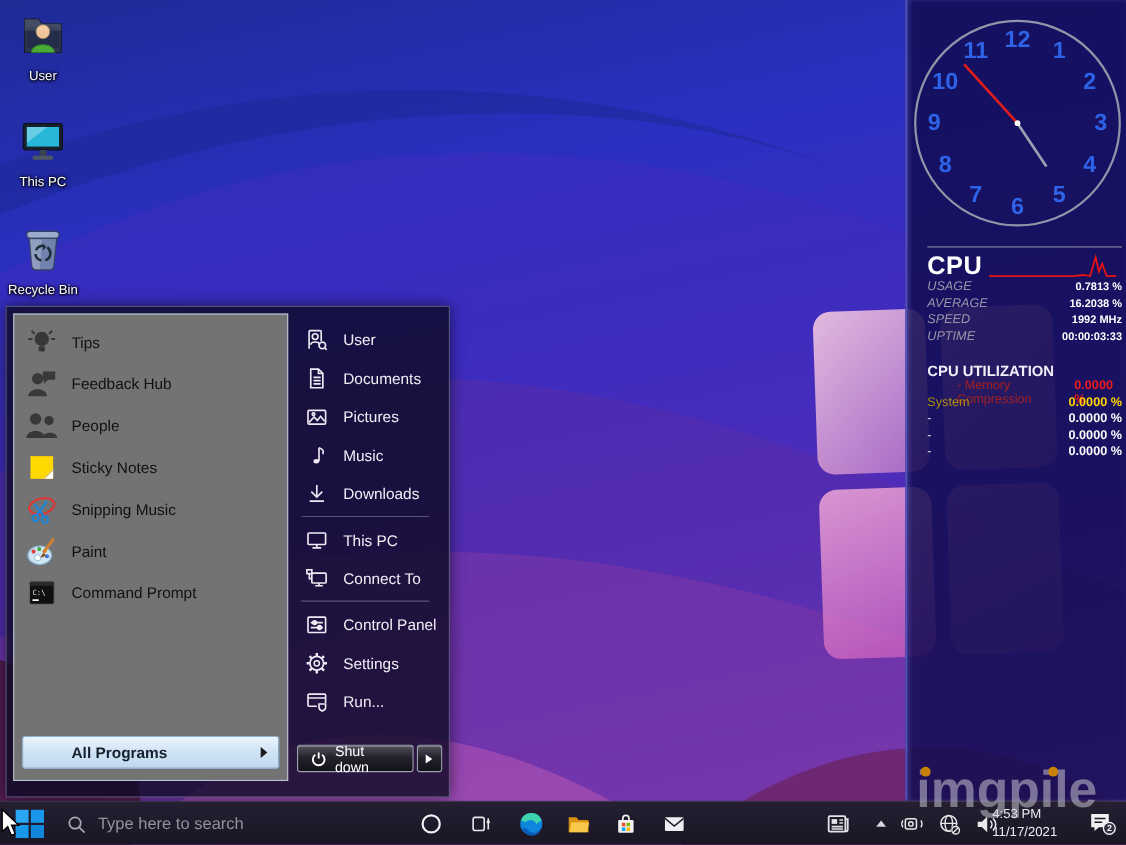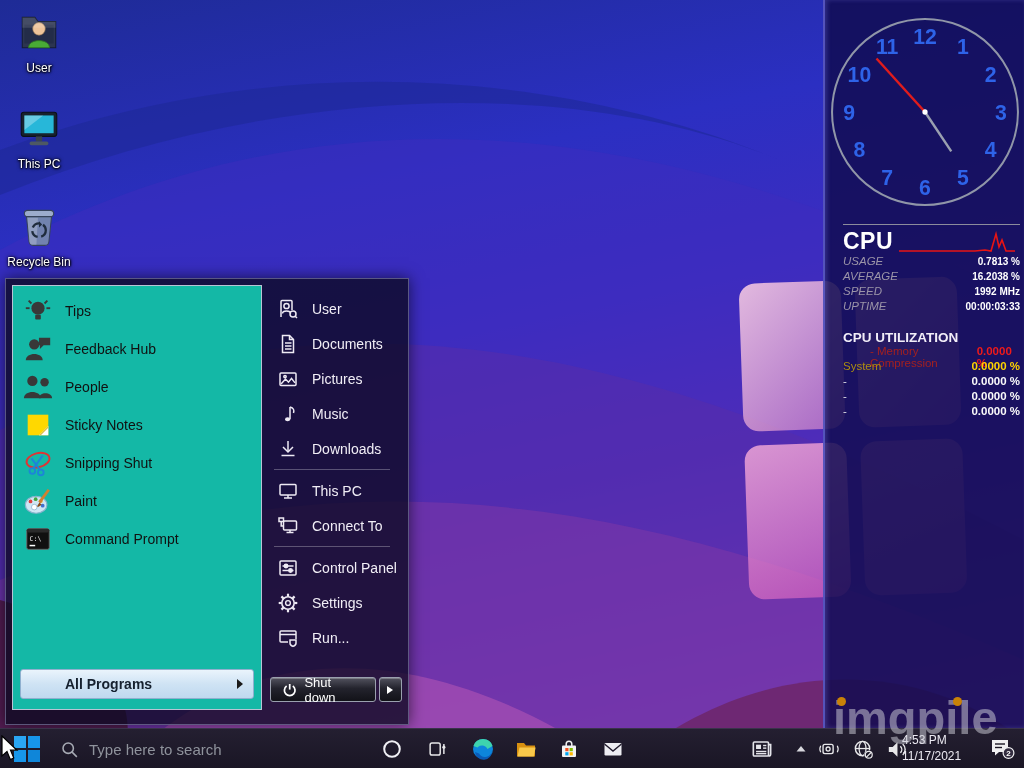--- a/index.html
+++ b/index.html
@@ -41,21 +41,21 @@
   .cpu-util-title { margin-top:15px; font-size:13.5px; font-weight:bold; color:#f2eef8; }
   .proc-row { display:flex; justify-content:space-between; height:15px; font-size:11.5px; align-items:baseline; }
   .proc-row.red   .pn { color:#a32020;padding-left:27px; } .proc-row.red   .pv { color:#ef1a1a; font-weight:bold; }
   .proc-row.yel   .pn { color:#ad8d10; } .proc-row.yel   .pv { color:#ffd400; font-weight:bold; }
   .proc-row.white .pn { color:#e0e0e8; } .proc-row.white .pv { color:#fafafa; font-weight:bold; }
 
   
   .start-menu { position:absolute; left:5px; top:278px; width:404px; height:447px;
     background:rgba(12,9,32,.78); border:1px solid rgba(135,135,175,.6);
     box-shadow:0 0 14px rgba(0,0,0,.6); display:flex; padding:6px 6px 14px 6px; }
-  .menu-left { width:250px; background:#14b8a6; border:1px solid #b8c4d4;
+  .menu-left { width:250px; background:#737373; border:1px solid #b8c4d4;
     display:flex; flex-direction:column; padding-top:6px; }
   .sml-item { height:38px; display:flex; align-items:center; padding-left:9px; cursor:default; }
   .sml-item .ic { width:32px; height:32px; display:flex; align-items:center; justify-content:center; }
   .sml-item .tx { margin-left:11px; font-size:14px; color:#111; }
   .all-programs { margin:auto 7px 10px 7px; height:30px; border:1px solid #8fb0cf; border-radius:3px;
     background:linear-gradient(#eaf4fc,#cfe3f4 50%,#bfd9ef); display:flex; align-items:center;
     padding:0 10px 0 44px; font-size:14px; font-weight:bold; color:#15202e; cursor:default; }
   .ap-arrow { margin-left:auto; width:0; height:0; border-left:6px solid #1a1a1a;
     border-top:5px solid transparent; border-bottom:5px solid transparent; }
   .menu-right { flex:1; display:flex; flex-direction:column; padding:6px 0 8px 0; }
@@ -279,21 +279,21 @@
       <div class="sml-item">
         <span class="ic">
           <svg width="30" height="30" viewBox="0 0 32 32">
             <ellipse cx="16" cy="13" rx="12.5" ry="7.5" fill="none" stroke="#e03434" stroke-width="2" transform="rotate(-14 16 13)"></ellipse>
             <line x1="11" y1="22" x2="21" y2="8" stroke="#1d85d8" stroke-width="2.2"></line>
             <line x1="18" y1="23" x2="9" y2="11" stroke="#1d85d8" stroke-width="2.2"></line>
             <circle cx="10" cy="24.5" r="3" fill="none" stroke="#1d85d8" stroke-width="2"></circle>
             <circle cx="19" cy="26" r="3" fill="none" stroke="#1d85d8" stroke-width="2"></circle>
           </svg>
         </span>
-        <span class="tx">Snipping Shut</span>
+        <span class="tx">Snipping Music</span>
       </div>
 
 
       <div class="sml-item">
         <span class="ic">
           <svg width="30" height="30" viewBox="0 0 32 32">
             <ellipse cx="14" cy="20" rx="11.5" ry="9" fill="#cfe6f4" stroke="#89b2cd" stroke-width="1.2"></ellipse>
             <circle cx="12" cy="22.5" r="3" fill="#fff" stroke="#89b2cd" stroke-width=".8"></circle>
             <circle cx="8" cy="16.5" r="2" fill="#e04040"></circle>
             <circle cx="13.5" cy="14" r="2" fill="#40a840"></circle>

